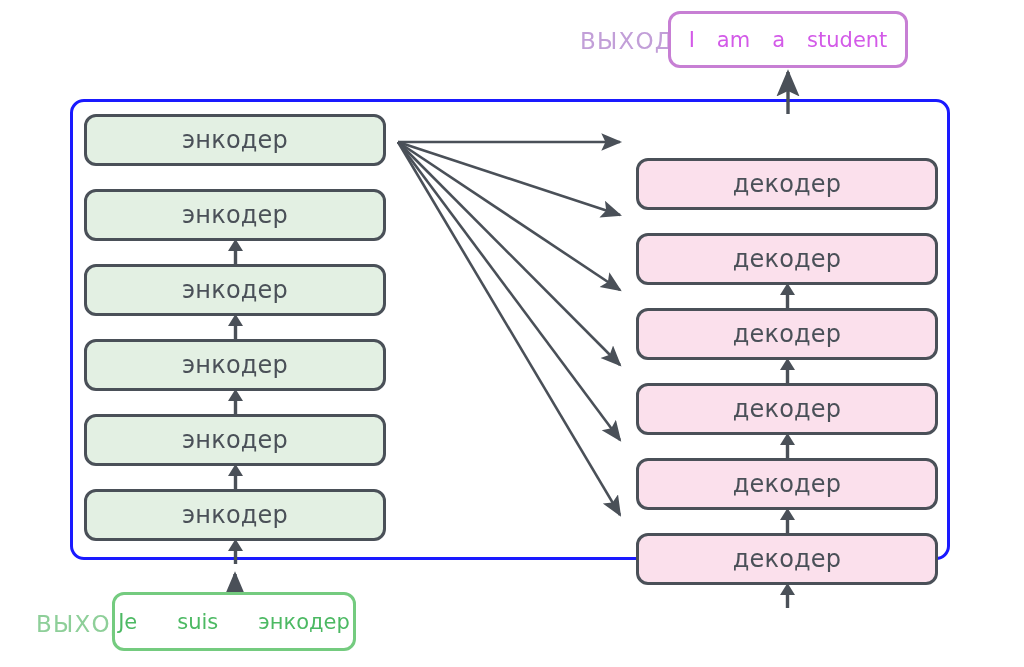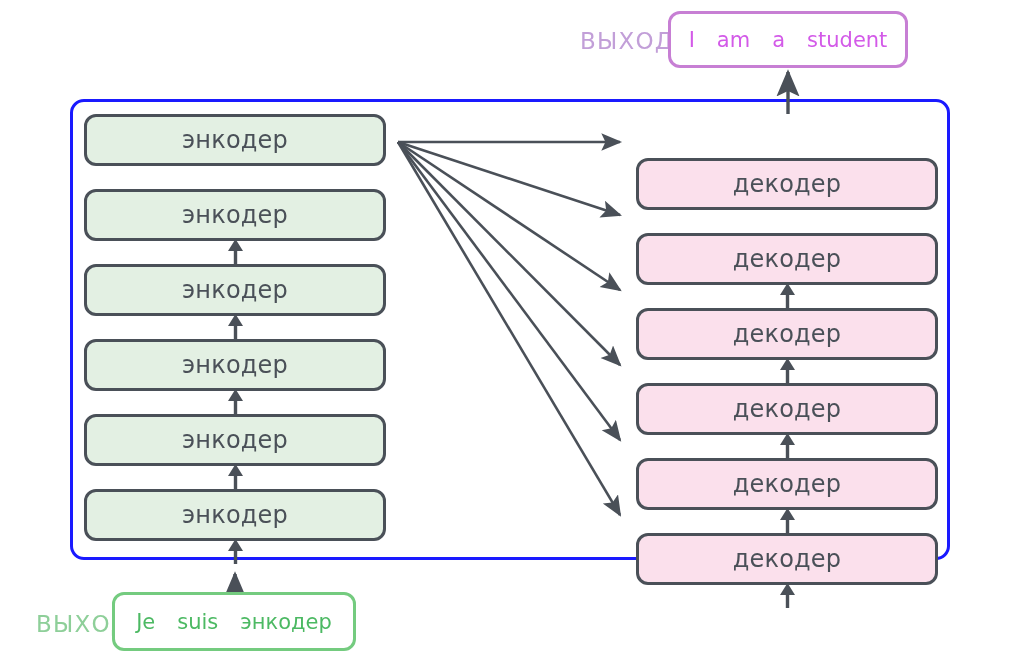--- a/index.html
+++ b/index.html
@@ -105,21 +105,21 @@
   #output-label {
     left: 580px; top: 28px;
     color: #c29fd8;
   }
 
   #input-box {
     left: 112px; top: 592px;
     width: 244px; height: 59px;
     border: 3px solid #74cb7f;
   }
-  #input-box .tokens { color: #4cb963; gap: 22px; }
+  #input-box .tokens { color: #4cb963; gap: 40px; }
   #input-label {
     left: 36px; top: 611px;
     color: #8ecf99;
   }
 </style>
 </head>
 <body>
 
 <div id="canvas">
 

